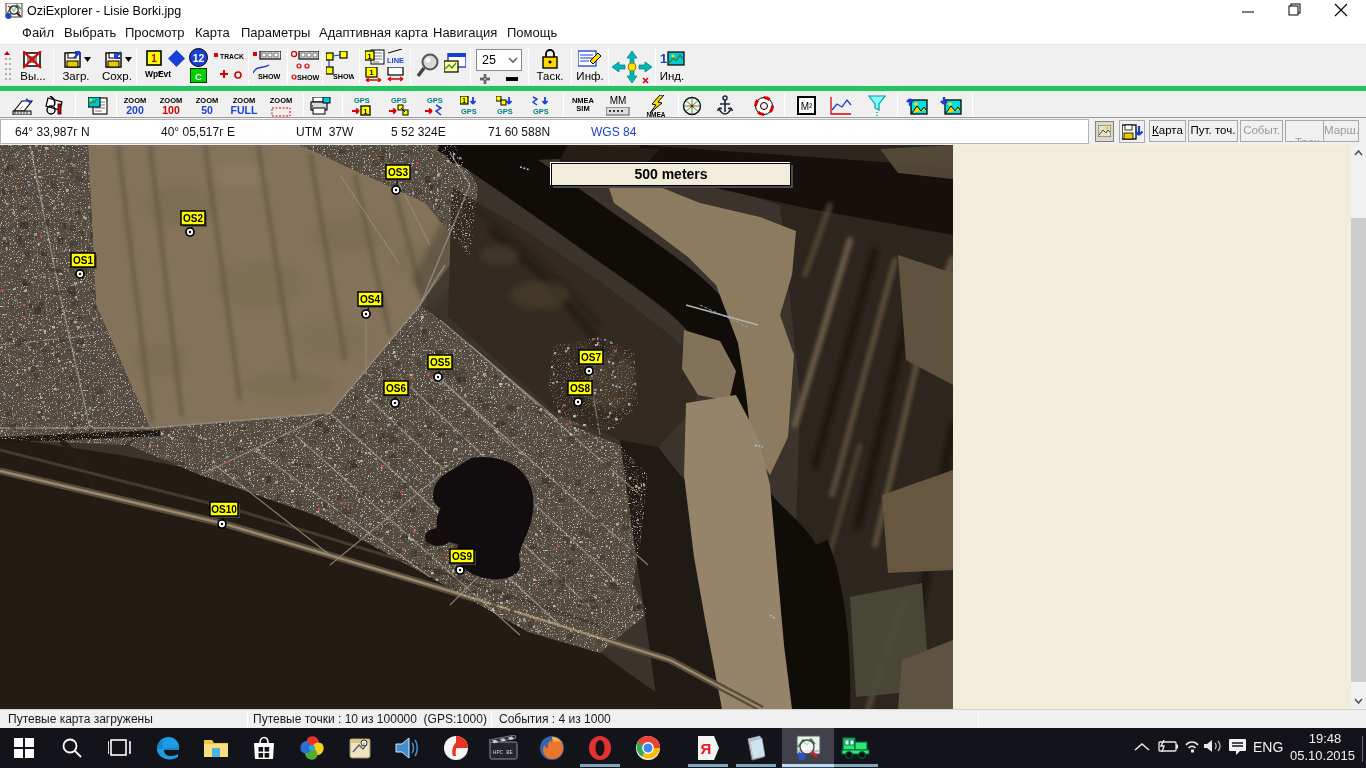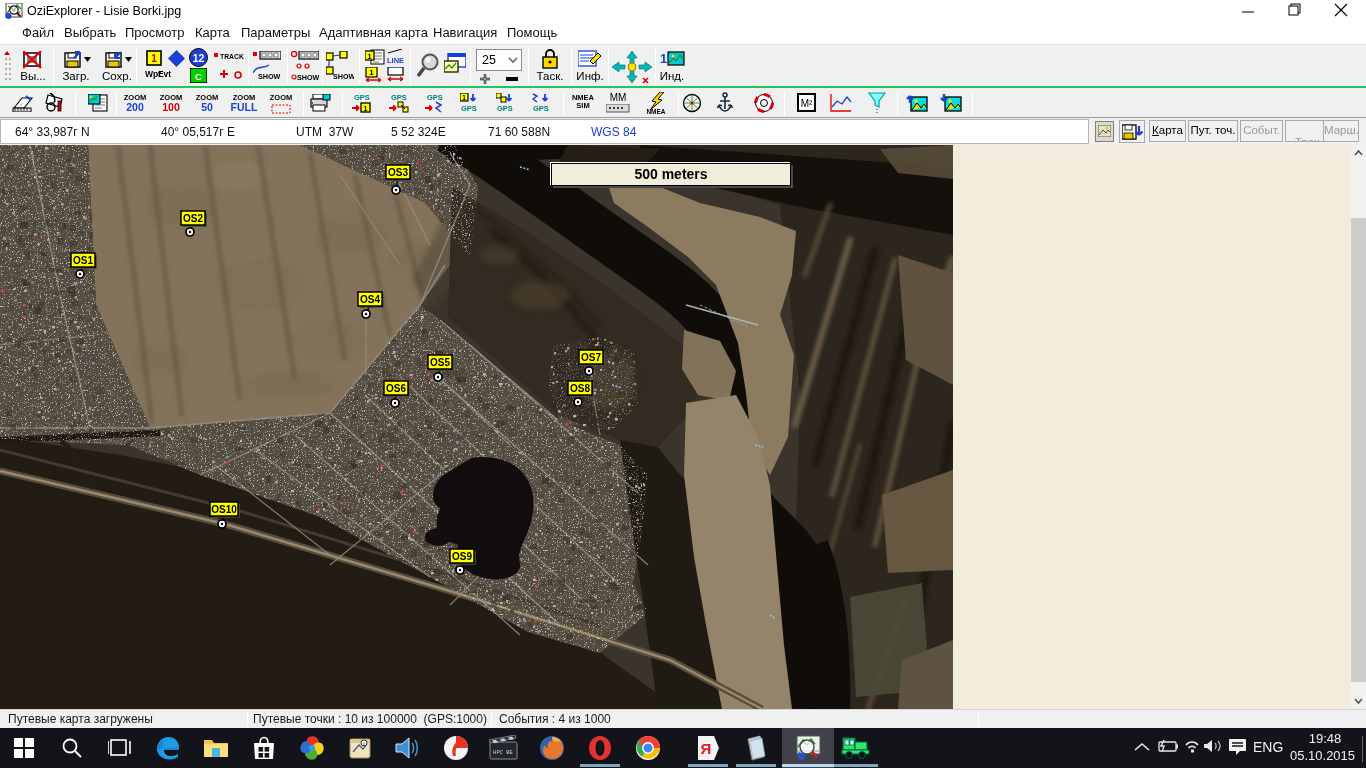--- a/index.html
+++ b/index.html
@@ -1,21 +1,21 @@
 <!DOCTYPE html>
 <html><head><meta charset="utf-8"><style>
 *{margin:0;padding:0;box-sizing:border-box}
 html,body{width:1366px;height:768px;overflow:hidden;font-family:"Liberation Sans",sans-serif;background:#fff}
 .abs{position:absolute}
 #titlebar{position:absolute;left:0;top:0;width:1366px;height:23px;background:#fff}
 #title{position:absolute;left:27px;top:4px;font-size:12.5px;color:#000}
 #menubar{position:absolute;left:0;top:23px;width:1366px;height:21px;background:#fff;font-size:13px;color:#111}
 #menubar span{position:absolute;top:2px}
 #tb1{position:absolute;left:0;top:44px;width:1366px;height:42px;background:#f0f0f0;border-top:1px solid #e3e3e3}
-#tb2{position:absolute;left:0;top:86px;width:1366px;height:31px;background:#f0f0f0;border-top:2px solid #22c55e}
+#tb2{position:absolute;left:0;top:86px;width:1366px;height:31px;background:#f0f0f0;border-top:5px solid #22c55e}
 #coordbar{position:absolute;left:0;top:117px;width:1366px;height:28px;background:#f0f0f0;border-top:1px solid #9d9d9d}
 #coordtext{position:absolute;left:0;top:1px;width:1089px;height:25px;background:#fff;border:1px solid #b5b5b5;font-size:12px;color:#111;white-space:nowrap}
 #coordtext b{font-weight:normal;position:absolute;top:5px}
 .lbl{position:absolute;font-size:11.5px;color:#000;text-align:center}
 .sep1{position:absolute;top:3px;width:1px;height:37px;background:#cdcdcd;border-right:1px solid #fff}
 .sep2{position:absolute;top:3px;width:1px;height:26px;background:#cdcdcd;border-right:1px solid #fff}
 #map{position:absolute;left:0;top:145px;width:953px;height:564px}
 #panel{position:absolute;left:953px;top:145px;width:398px;height:564px;background:#f2ecdd}
 #sb{position:absolute;left:1351px;top:145px;width:15px;height:564px;background:#f1f1f1}
 #statusbar{position:absolute;left:0;top:709px;width:1366px;height:19px;background:#f0f0f0;border-top:1px solid #d4d4d4;font-size:12px;color:#1a1a1a}

